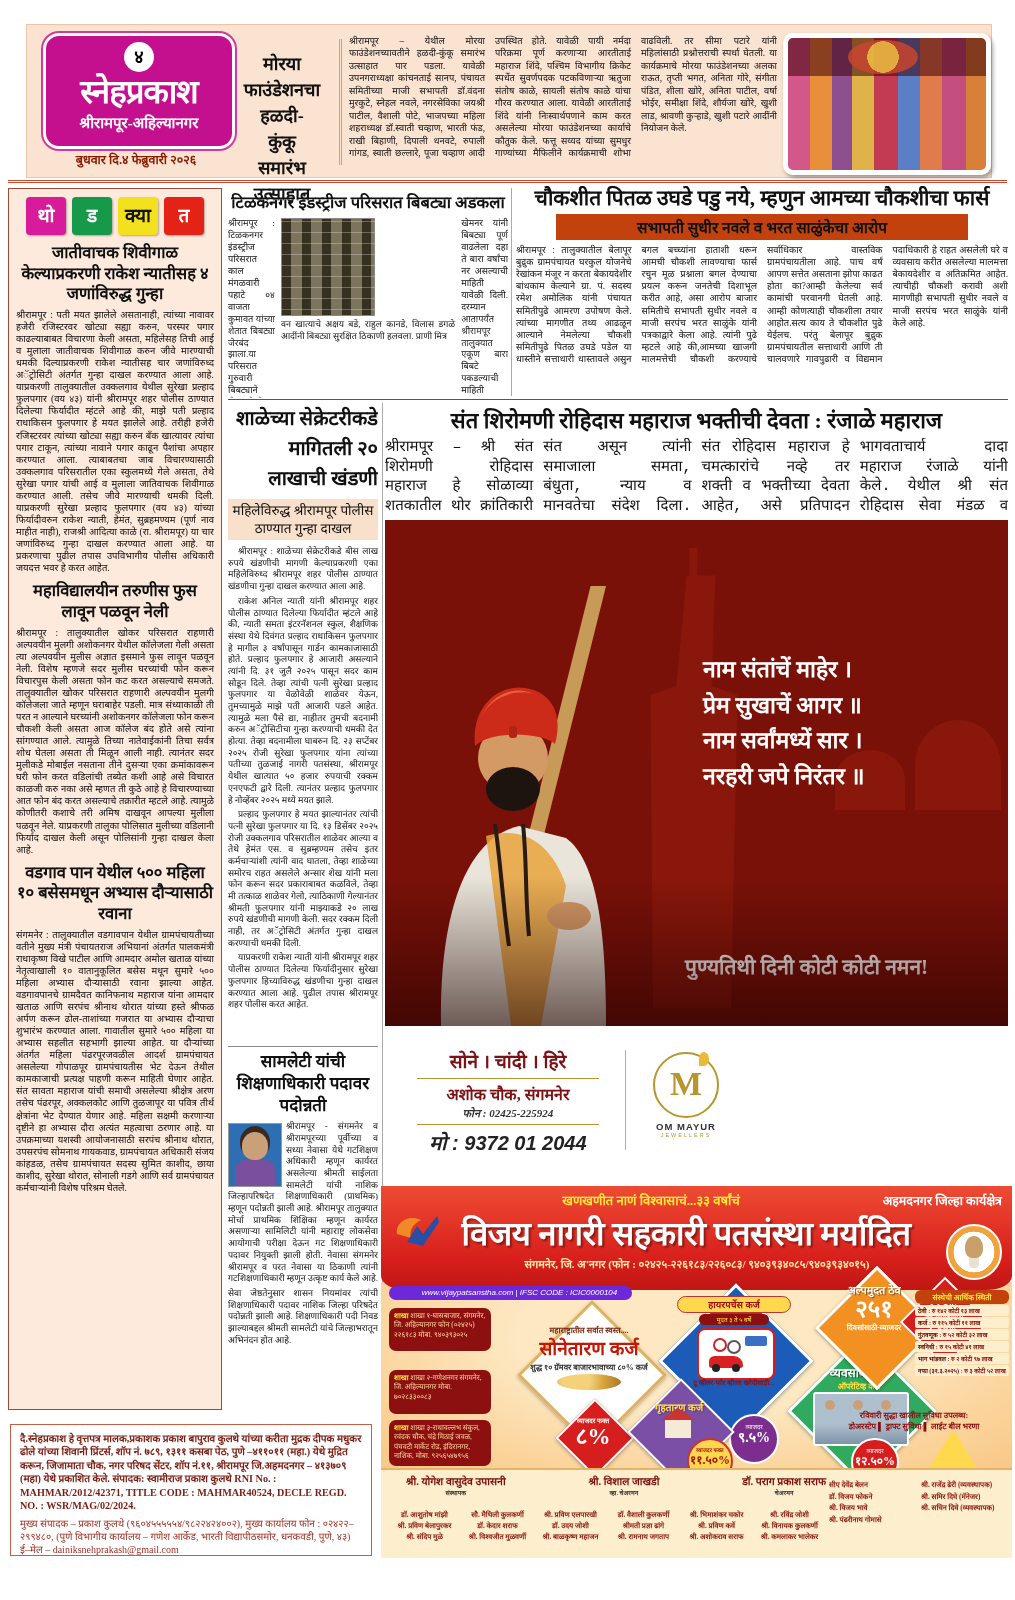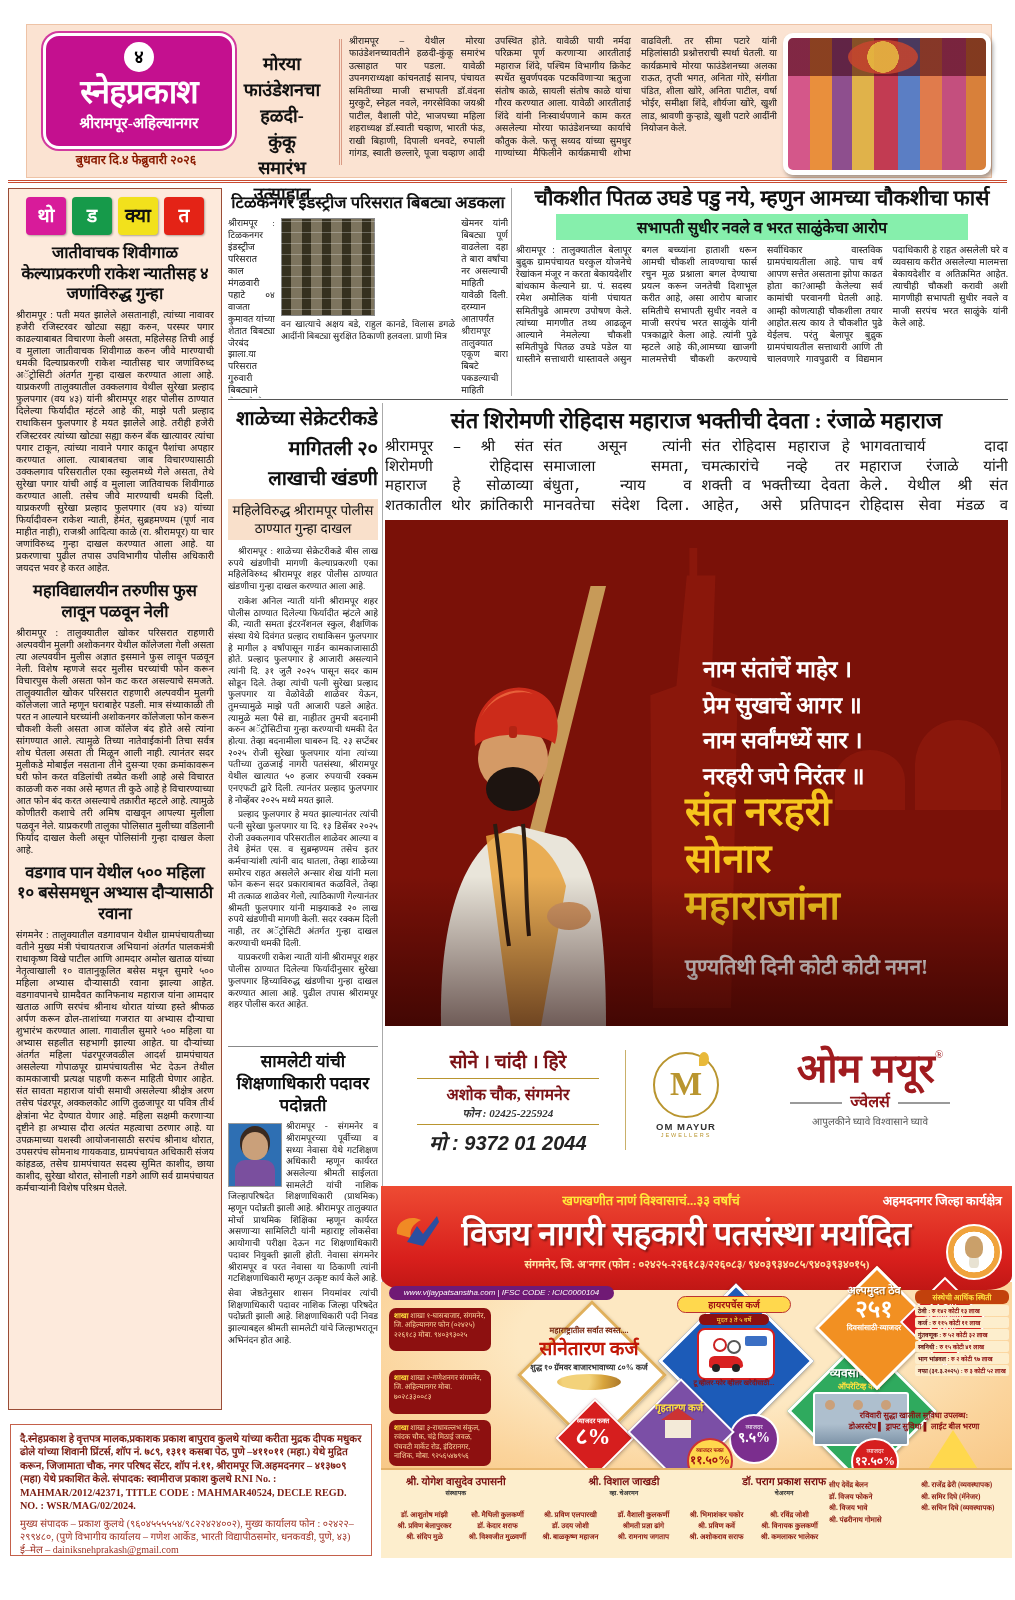--- a/index.html
+++ b/index.html
@@ -47,21 +47,21 @@
      repeating-linear-gradient(90deg,#35301f 0 9px,#7d745e 9px 20px),
      linear-gradient(180deg,#7f95a8 0 14px,rgba(0,0,0,0) 14px);
      background-blend-mode:normal;border:1px solid #888;}
   .leo-grid{position:absolute;left:0;top:0;right:0;bottom:0;
      background:repeating-linear-gradient(0deg,rgba(255,255,255,.28) 0 1px,rgba(0,0,0,0) 1px 11px);}
   .leo-cap{font-size:9px;line-height:1.28;margin-top:3px;text-align:justify;}
   
   .vline1{left:511px;top:188px;height:208px;border-left:1px solid #aaa;}
   .inquiry{left:516px;top:186px;width:492px;height:212px;overflow:hidden;}
   .inq-hl{font-weight:bold;font-size:21px;text-align:center;line-height:1.15;}
-  .inq-sub{width:400px;margin:4px auto;background:#86efac;font-weight:bold;font-size:15.5px;text-align:center;padding:2px 6px;}
+  .inq-sub{width:400px;margin:4px auto;background:#c2410c;font-weight:bold;font-size:15.5px;text-align:center;padding:2px 6px;}
   .inq-cols{column-count:4;column-gap:10px;font-size:9.3px;line-height:1.3;height:128px;overflow:hidden;margin-top:3px;}
   .rule2{left:228px;top:399px;width:780px;border-top:1.5px solid #555;}
   
   .rohidas{left:385px;top:403px;width:623px;height:114px;overflow:hidden;}
   .roh-hl{font-weight:bold;font-size:22px;text-align:center;margin:1px 0 4px 0;}
   .roh-cols{column-count:4;column-gap:10px;font-size:15px;line-height:1.3;height:80px;overflow:hidden;font-family:Liberation Mono, monospace;}
   .vline2{left:382px;top:403px;height:1015px;border-left:1px solid #aaa;}
   
   .extortion{left:228px;top:403px;width:150px;height:640px;overflow:hidden;}
   .ext-hl{font-weight:bold;font-size:20px;text-align:right;line-height:1.5;}
@@ -122,22 +122,22 @@
   .bank-tag{position:absolute;left:120px;top:5px;width:300px;text-align:center;color:#ffe83a;font-weight:bold;font-size:13px;}
   .bank-area{position:absolute;right:10px;top:6px;color:#fff;font-weight:bold;font-size:12.5px;}
   .bank-name{position:absolute;left:55px;top:24px;width:500px;text-align:center;color:#fff;font-weight:bold;
       font-size:33px;text-shadow:2px 2px 2px rgba(0,0,0,.4);letter-spacing:-.5px;}
   .bank-addr{position:absolute;left:91px;top:70px;width:450px;text-align:center;color:#ffe9a8;font-weight:bold;font-size:11px;}
   .bank-bird{position:absolute;left:12px;top:26px;width:48px;height:40px;}
   .bank-seal{position:absolute;right:10px;top:38px;width:52px;height:52px;border-radius:50%;
       background:radial-gradient(circle,#fff 0 55%,#f0a33c 56% 78%,#d8811f 79% 100%);border:2px solid #fff;}
   .bank-seal::before{content:"";position:absolute;left:17px;top:10px;width:18px;height:22px;border-radius:50% 50% 40% 40%;
       background:#caa06a;box-shadow:0 14px 0 -4px #e8e2d2;}
-  .bank-web{position:absolute;left:8px;top:100px;width:225px;height:14px;background:#701a75;border-radius:8px;
-      color:#fff;font-style:italic;font-size:8px;line-height:14px;text-align:center;font-family:"Liberation Sans",sans-serif;}
+  .bank-web{position:absolute;left:8px;top:100px;width:225px;height:14px;background:#6d28d9;border-radius:8px;
+      color:#fff;font-style:italic;font-size:8px;line-height:14px;text-align:center;font-family:"Liberation Sans",sans-serif;padding-left:18px;}
   .branch{position:absolute;left:8px;width:102px;background:#8d1010;border-radius:7px;color:#ffd9a0;
       font-size:7.2px;line-height:1.3;padding:4px 5px;box-sizing:border-box;}
   .branch b{color:#ffe23f;}
   .dmd-bg{position:absolute;transform:rotate(45deg);box-shadow:1px 1px 4px rgba(0,0,0,.3);}
   .dmd-ct{position:absolute;text-align:center;}
   .gold-bg{left:158px;top:136px;width:100px;height:100px;background:#fff;border:3px solid #e0b05c;}
   .gold-ct{left:120px;top:138px;width:176px;}
   .gold-tag{font-size:8px;color:#7a2a12;font-weight:bold;}
   .gold-title{font-size:19px;font-weight:bold;color:#c21807;}
   .gold-sub{font-size:8px;color:#333;font-weight:bold;}
@@ -340,52 +340,40 @@
       <path d="M104,238 C110,280 112,320 118,360" stroke="#2a1c12" stroke-width="4" fill="none"></path>
       <path d="M132,238 C136,276 134,310 138,350" stroke="#2a1c12" stroke-width="4" fill="none"></path>
       <ellipse cx="178" cy="330" rx="22" ry="14" fill="#d49a66"></ellipse>
     </svg>
     <div class="nar-verse">
       <div>नाम संतांचें माहेर ।</div>
       <div>प्रेम सुखाचें आगर ॥</div>
       <div>नाम सर्वांमध्यें सार ।</div>
       <div>नरहरी जपे निरंतर ॥</div>
     </div>
-    <div class="nar-title">
-      <div>संत नरहरी</div>
-      <div>सोनार</div>
-      <div>महाराजांना</div>
-    </div>
     <div class="nar-sub">पुण्यतिथी दिनी कोटी कोटी नमन!</div>
     <div class="nar-bottom"></div>
   </div>
 
   <div class="abs jw">
     <div class="jw-left">
       <div class="jw-products">सोने । चांदी । हिरे</div>
       <div class="jw-hr"></div>
       <div class="jw-address">अशोक चौक, संगमनेर</div>
       <div class="jw-phone">फोन : 02425-225924</div>
       <div class="jw-hr"></div>
       <div class="jw-mobile">मो : 9372 01 2044</div>
     </div>
     <div class="jw-div"></div>
     <div class="jw-logo">
       <div class="jw-circle">
         <span>M</span>
       </div>
       <div class="jw-logoname">OM MAYUR</div>
       <div class="jw-logosub">JEWELLERS</div>
-    </div>
-    <div class="jw-right">
-      <div>
-        <span class="jw-brand">ओम मयूर</span><span class="jw-reg">®</span>
-      </div>
-      <div class="jw-brandsub"><span>ज्वेलर्स</span></div>
-      <div class="jw-tag">आपुलकीने घ्यावे विश्वासाने घ्यावे</div>
     </div>
   </div>
 
   <div class="abs bank">
     <div class="bank-body"></div>
     <div class="bank-head">
       <div class="bank-tag">खणखणीत नाणं विश्वासाचं...३३ वर्षांचं</div>
       <div class="bank-area">अहमदनगर जिल्हा कार्यक्षेत्र</div>
       <div class="bank-name">विजय नागरी सहकारी पतसंस्था मर्यादित</div>
       <div class="bank-addr">संगमनेर, जि. अ'नगर (फोन : ०२४२५-२२६१८३/२२६०८३/ ९४०३९३४०८५/९४०३९३४०१५)</div>

